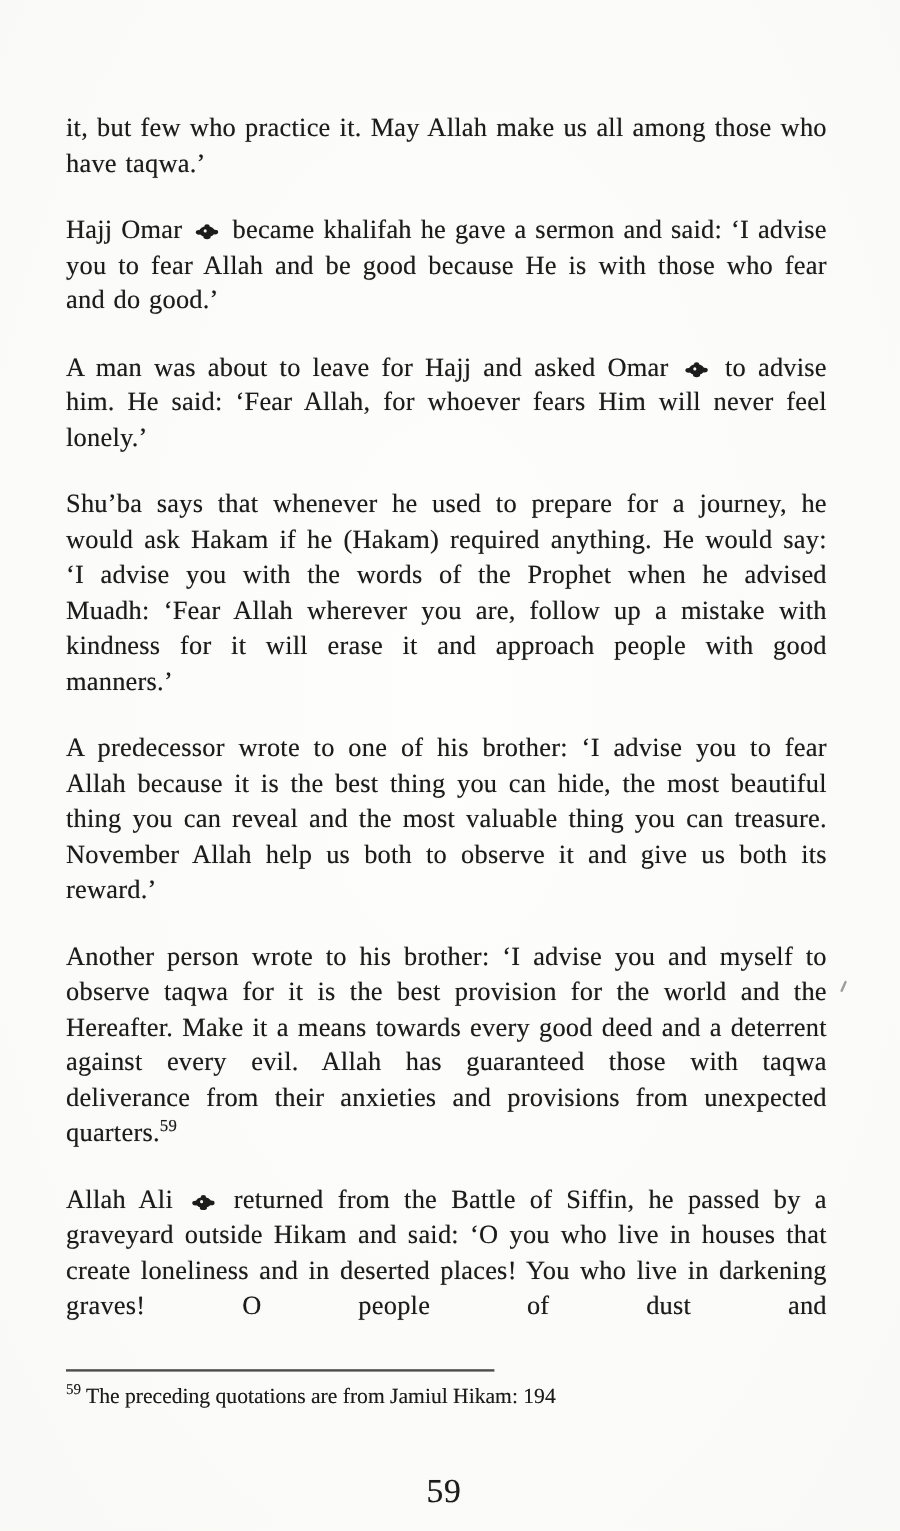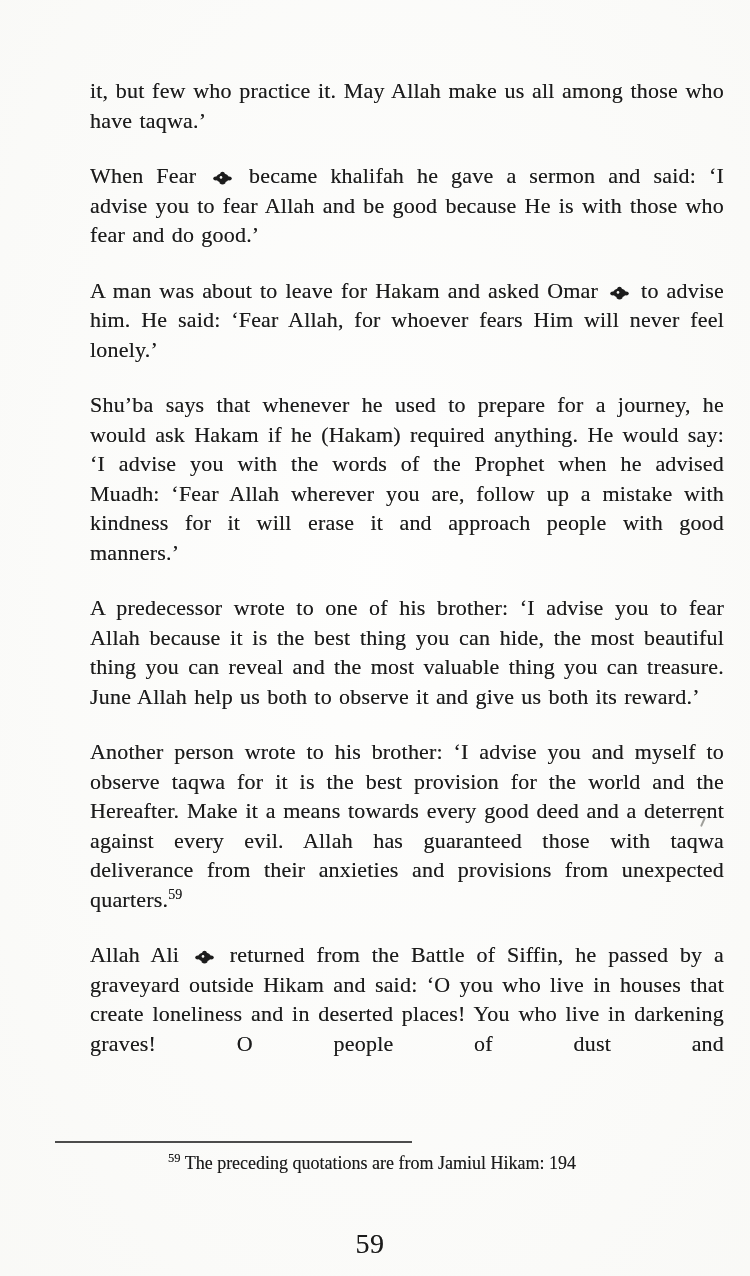--- a/index.html
+++ b/index.html
@@ -14,24 +14,23 @@
   }
   .scan-page {
     position: absolute;
     inset: 0;
     background:
       radial-gradient(ellipse at 50% 45%, rgba(255,255,255,0.6), rgba(240,240,236,0.25)),
       #fcfcfa;
   }
   .body-text {
     position: absolute;
-    top: 76px;
+    top: 91px;
     left: 55px;
     width: 634px;
-    margin-left: 35px;
   }
   .body-text p {
     margin: 0 0 26px 0;
     font-size: 22px;
     line-height: 29.5px;
     text-align: justify;
     letter-spacing: 0.2px;
     word-spacing: 1.5px;
     text-shadow: 0 0 0.6px rgba(25,25,25,0.55);
   }
@@ -59,21 +58,20 @@
     width: 357px;
     height: 2px;
     background: #4c4c4c;
     margin: 0 0 8px 0;
   }
   .footnote-line {
     margin: 0;
     font-size: 18px;
     line-height: 24px;
     text-shadow: 0 0 0.5px rgba(25,25,25,0.5);
-    text-align: center;
   }
   .footnote-line sup {
     font-size: 12.5px;
     line-height: 0;
   }
   .page-number {
     position: absolute;
     top: 1228px;
     left: 0;
     width: 740px;
@@ -96,49 +94,49 @@
 </style>
 </head>
 <body>
 
 <div class="scan-page">
 
   <main class="body-text">
 
     <p><span>it, but few who practice it. May Allah make us all among those who have taqwa.’</span></p>
 
-    <p><span>When Fear</span>
+    <p><span>Hajj Omar</span>
       <span class="honorific"><svg width="21" height="14" viewBox="0 0 21 14">
             <g fill="#1c1c1c">
               <ellipse cx="10.5" cy="7" rx="6.5" ry="4.6"></ellipse>
               <ellipse cx="3.8" cy="7.6" rx="2.6" ry="2"></ellipse>
               <ellipse cx="17.2" cy="7.4" rx="2.6" ry="2"></ellipse>
               <ellipse cx="10.5" cy="2.4" rx="2.2" ry="1.6"></ellipse>
               <ellipse cx="10.5" cy="11.6" rx="3" ry="1.8"></ellipse>
             </g>
             <circle cx="9" cy="6.4" r="1.3" fill="#f6f6f3"></circle>
           </svg></span>
       <span>became khalifah he gave a sermon and said: ‘I advise you to fear Allah and be good because He is with those who fear and do good.’</span></p>
 
-    <p><span>A man was about to leave for Hakam and asked Omar</span>
+    <p><span>A man was about to leave for Hajj and asked Omar</span>
       <span class="honorific"><svg width="21" height="14" viewBox="0 0 21 14">
             <g fill="#1c1c1c">
               <ellipse cx="10.5" cy="7" rx="6.5" ry="4.6"></ellipse>
               <ellipse cx="3.8" cy="7.6" rx="2.6" ry="2"></ellipse>
               <ellipse cx="17.2" cy="7.4" rx="2.6" ry="2"></ellipse>
               <ellipse cx="10.5" cy="2.4" rx="2.2" ry="1.6"></ellipse>
               <ellipse cx="10.5" cy="11.6" rx="3" ry="1.8"></ellipse>
             </g>
             <circle cx="9" cy="6.4" r="1.3" fill="#f6f6f3"></circle>
           </svg></span>
       <span>to advise him. He said: ‘Fear Allah, for whoever fears Him will never feel lonely.’</span></p>
 
     <p><span>Shu’ba says that whenever he used to prepare for a journey, he would ask Hakam if he (Hakam) required anything. He would say: ‘I advise you with the words of the Prophet when he advised Muadh: ‘Fear Allah wherever you are, follow up a mistake with kindness for it will erase it and approach people with good manners.’</span></p>
 
-    <p><span>A predecessor wrote to one of his brother: ‘I advise you to fear Allah because it is the best thing you can hide, the most beautiful thing you can reveal and the most valuable thing you can treasure. June Allah help us both to observe it and give us both its reward.’</span></p>
+    <p><span>A predecessor wrote to one of his brother: ‘I advise you to fear Allah because it is the best thing you can hide, the most beautiful thing you can reveal and the most valuable thing you can treasure. November Allah help us both to observe it and give us both its reward.’</span></p>
 
     <p><span>Another person wrote to his brother: ‘I advise you and myself to observe taqwa for it is the best provision for the world and the Hereafter. Make it a means towards every good deed and a deterrent against every evil. Allah has guaranteed those with taqwa deliverance from their anxieties and provisions from unexpected quarters.</span><sup class="fn-ref">59</sup></p>
 
     <p class="cont-next-page"><span>Allah Ali</span>
       <span class="honorific"><svg width="21" height="14" viewBox="0 0 21 14">
             <g fill="#1c1c1c">
               <ellipse cx="10.5" cy="7" rx="6.5" ry="4.6"></ellipse>
               <ellipse cx="3.8" cy="7.6" rx="2.6" ry="2"></ellipse>
               <ellipse cx="17.2" cy="7.4" rx="2.6" ry="2"></ellipse>
               <ellipse cx="10.5" cy="2.4" rx="2.2" ry="1.6"></ellipse>

